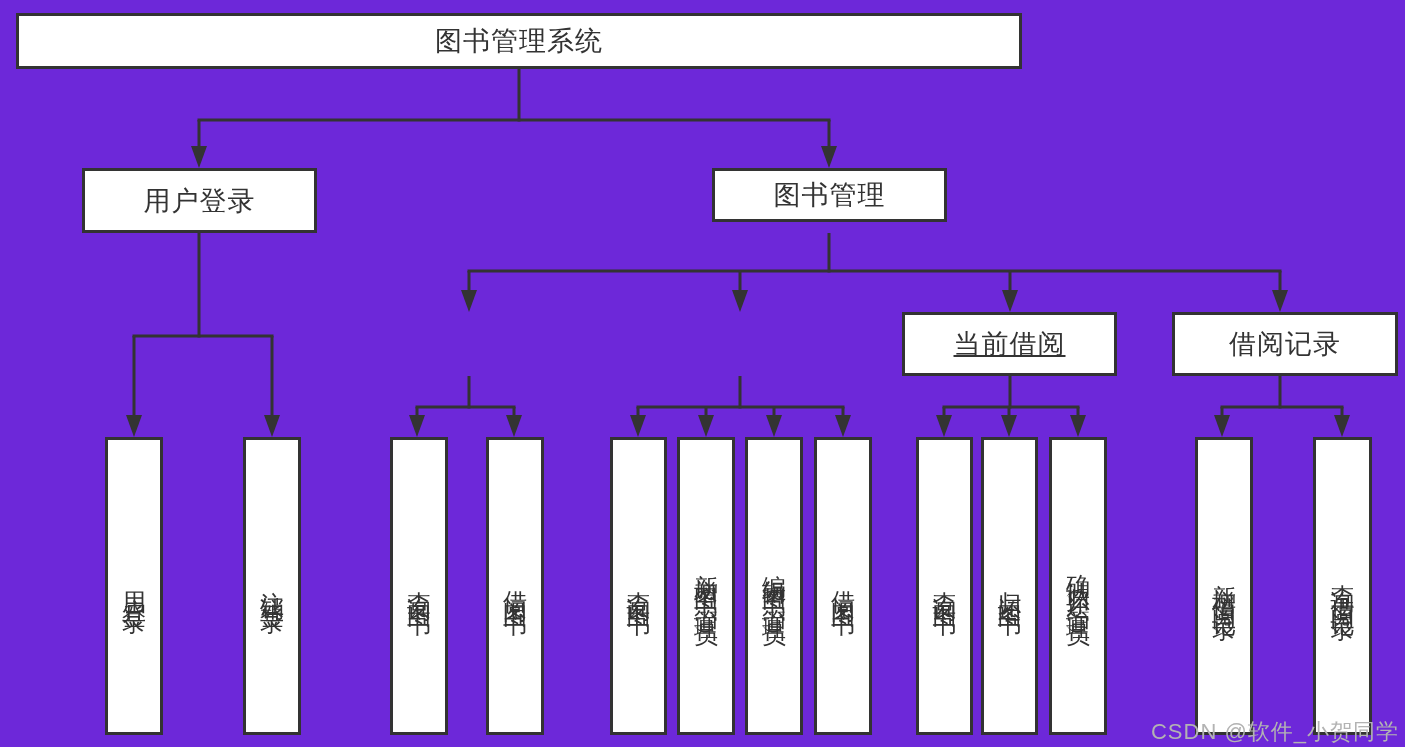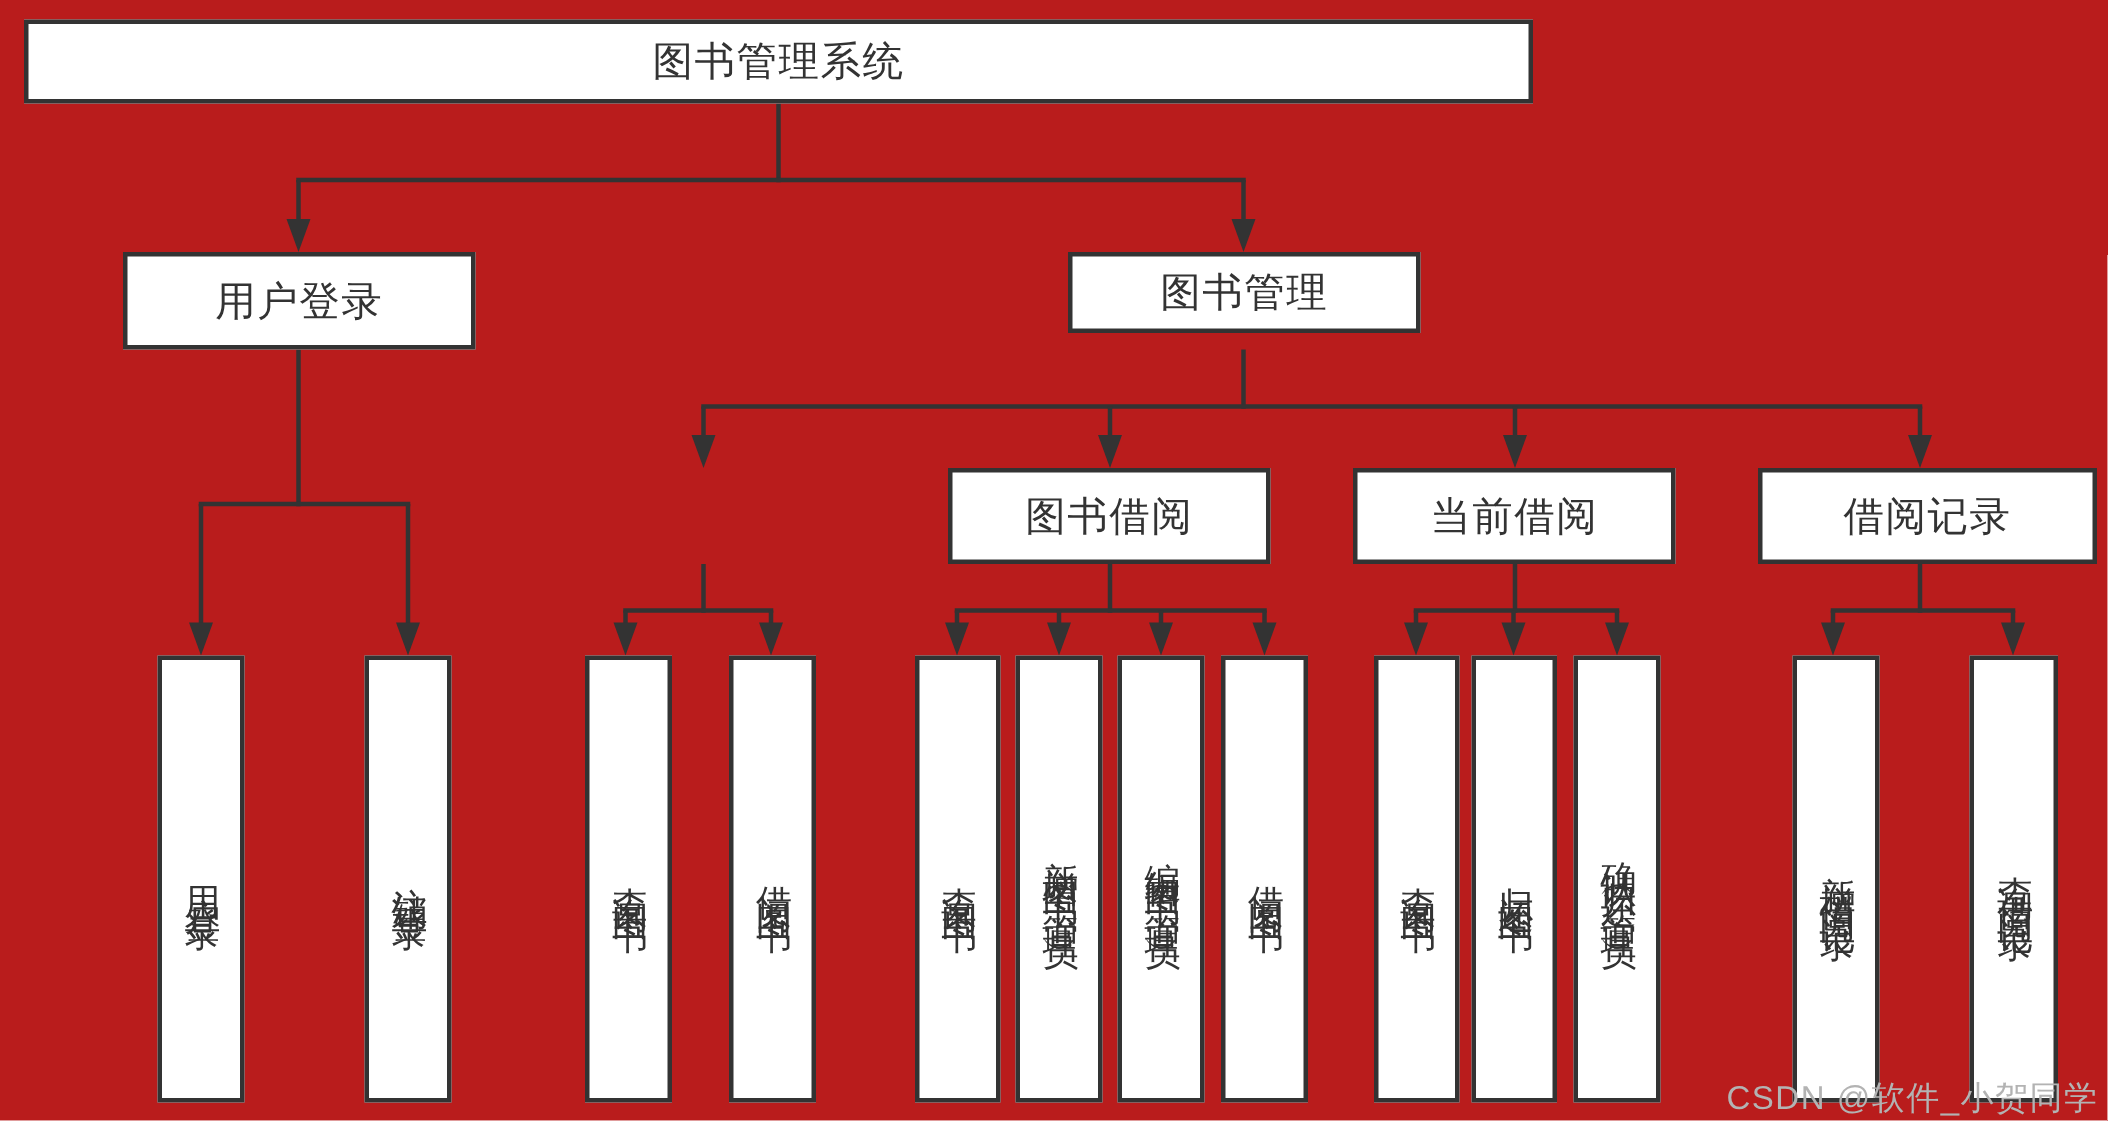--- a/index.html
+++ b/index.html
@@ -4,21 +4,21 @@
 <style>
   html, body {
     margin: 0;
     padding: 0;
     background: #ffffff;
   }
   #stage {
     position: relative;
     width: 1405px;
     height: 747px;
-    background: #b91c1c;
+    background: #6d28d9;
     font-family: "Liberation Sans", "DejaVu Sans", sans-serif;
     overflow: hidden;
   }
   #connectors {
     position: absolute;
     left: 0;
     top: 0;
     width: 1405px;
     height: 747px;
     z-index: 1;
@@ -128,22 +128,21 @@
       <polygon points="1214,415 1230,415 1222,437"></polygon>
       <polygon points="1334,415 1350,415 1342,437"></polygon>
     </g>
   </svg>
 
   <div class="node hnode" style="left:16px; top:13px; width:1006px; height:56px;">图书管理系统</div>
 
   <div class="node hnode" style="left:82px; top:168px; width:235px; height:65px;">用户登录</div>
   <div class="node hnode" style="left:712px; top:168px; width:235px; height:54px;">图书管理</div>
 
-  <div class="node hnode" style="left:632px; top:312px; width:215px; height:64px;">图书借阅</div>
-  <div class="node hnode" style="left:902px; top:312px; width:215px; height:64px;">当前借阅</div>
+  <div class="node hnode" style="left:902px; top:312px; width:215px; height:64px;text-decoration:underline;">当前借阅</div>
   <div class="node hnode" style="left:1172px; top:312px; width:226px; height:64px;">借阅记录</div>
 
   <div class="node vnode" style="left:105px; top:437px; width:58px; height:298px;">用户登录</div>
   <div class="node vnode" style="left:243px; top:437px; width:58px; height:298px;">注销登录</div>
 
   <div class="node vnode" style="left:390px; top:437px; width:58px; height:298px;">查询图书</div>
   <div class="node vnode" style="left:486px; top:437px; width:58px; height:298px;">借阅图书</div>
 
   <div class="node vnode" style="left:610px; top:437px; width:57px; height:298px;">查询图书</div>
   <div class="node vnode" style="left:677px; top:437px; width:58px; height:298px;">新增图书（管理员）</div>

